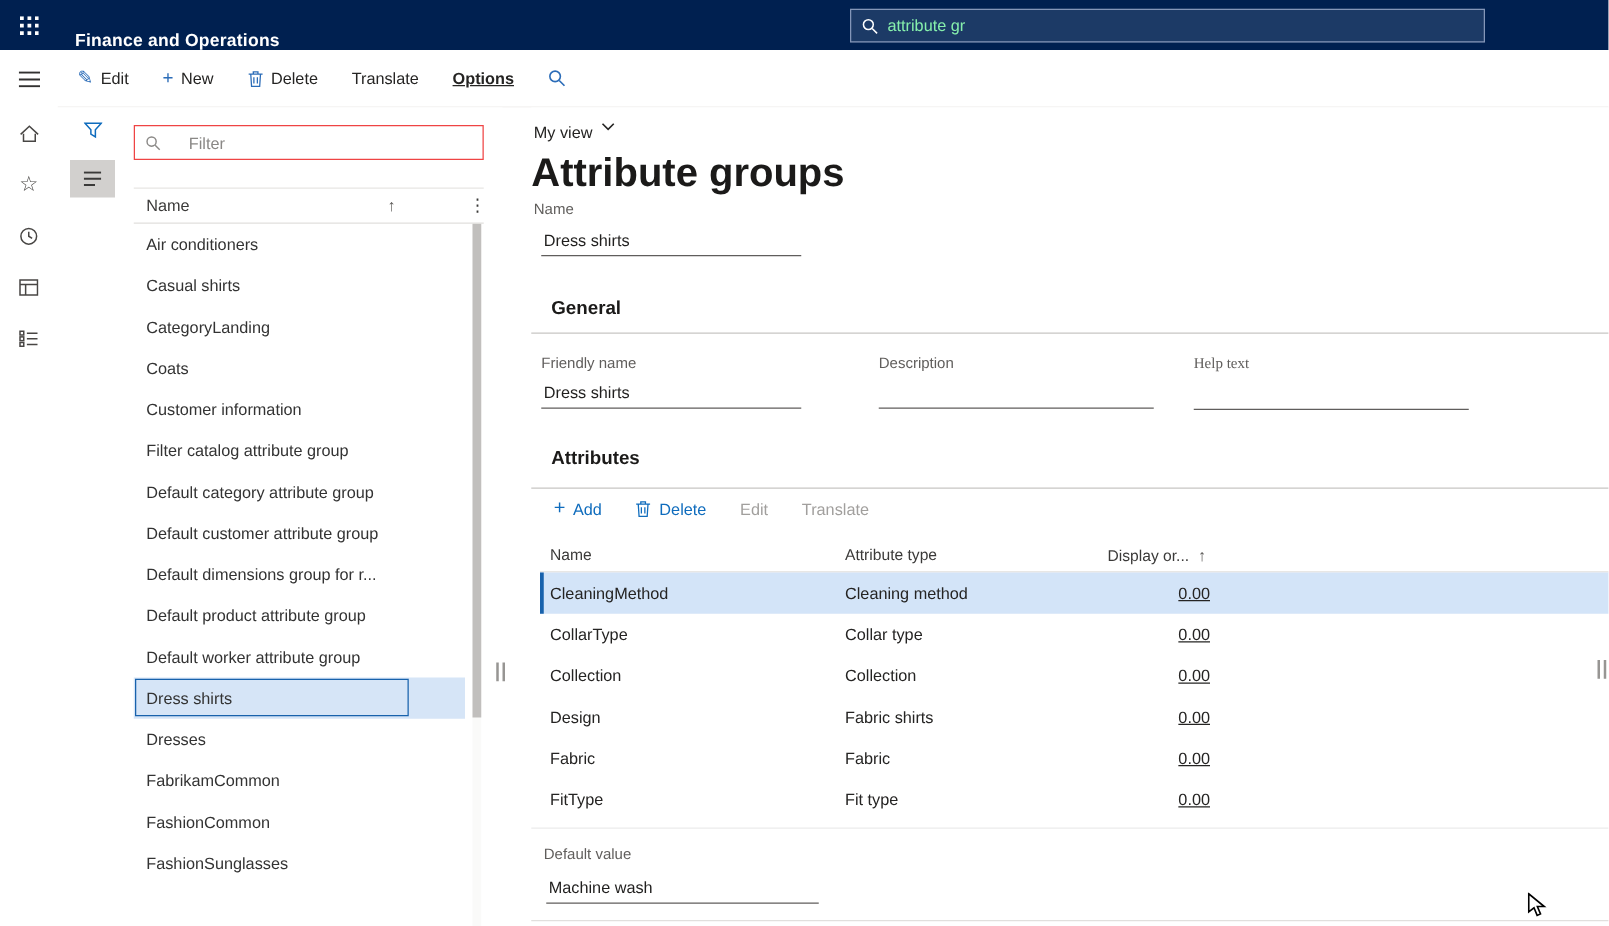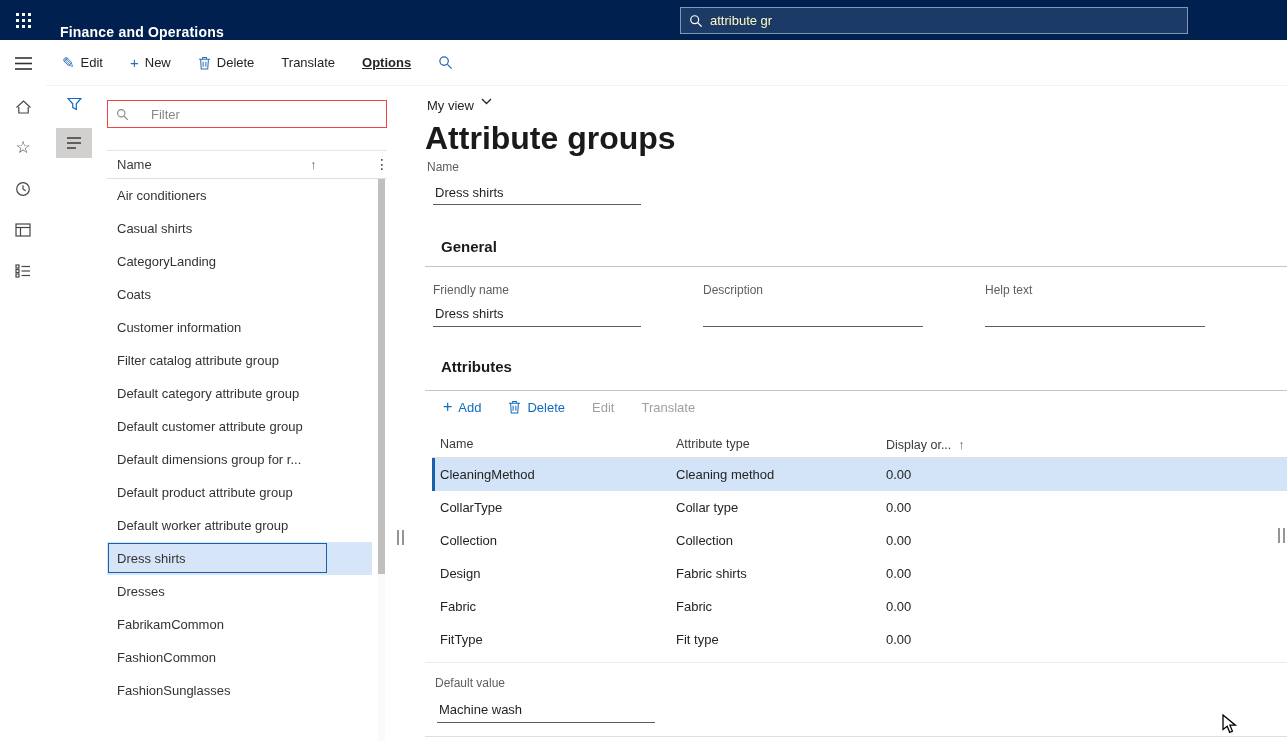--- a/index.html
+++ b/index.html
@@ -5,21 +5,21 @@
   * { margin:0; padding:0; box-sizing:border-box; }
   html,body { width:1287px; height:741px; overflow:hidden; background:#fff; }
   body { font-family:"Liberation Sans","DejaVu Sans",sans-serif; font-size:13px; color:#252423; }
   .app { position:relative; width:1287px; height:741px; overflow:hidden; background:#fff; }
 
   
   .topbar { position:absolute; top:0; left:0; right:0; height:40px; background:#002050; display:flex; align-items:flex-end; z-index:5; }
   .waffle-btn { width:46px; height:40px; display:flex; align-items:center; justify-content:center; cursor:pointer; }
   .app-title { color:#fff; font-weight:bold; font-size:14px; margin-left:14px; letter-spacing:.2px; }
   .top-search { position:absolute; left:680px; top:7px; width:508px; height:27px; background:#1c3a66; border:1px solid #8496b8; display:flex; align-items:center; padding:0 8px; gap:7px; }
-  .top-search input { flex:1; background:transparent; border:none; outline:none; color:#fef9c3; font:13px "Liberation Sans","DejaVu Sans",sans-serif; }
+  .top-search input { flex:1; background:transparent; border:none; outline:none; color:#86efac; font:13px "Liberation Sans","DejaVu Sans",sans-serif; }
 
   
   .actionbar { position:absolute; top:40px; left:46px; right:0; height:46px; background:#fff; display:flex; align-items:center; gap:27px; padding-left:16px; border-bottom:1px solid #f3f2f1; }
   .ab-item { display:flex; align-items:center; gap:6px; cursor:pointer; color:#252423; white-space:nowrap; }
   .ab-glyph { color:#2b6cb8; font-size:15px; line-height:1; }
   .ab-options { font-weight:bold;text-decoration:underline; }
   .ab-search-icon { color:#2b6cb8; display:flex; cursor:pointer; }
 
   
   .leftstrip { position:absolute; top:40px; left:0; bottom:0; width:46px; background:#fff; }
@@ -62,38 +62,38 @@
   .divider { position:absolute; left:0; right:0; border-top:1px solid #c8c6c4; }
   .div-general { top:180px; }
   .div-attrs { top:304px; }
   .div-gridend { top:576px; border-top:1px solid #ececeb; }
   .div-bottom { top:650px; border-top:1px solid #e1dfdd; }
 
   .field { position:absolute; top:197px; }
   .field .val { margin-top:4px; height:26px; line-height:26px; border-bottom:1px solid #605e5c; padding-left:2px; color:#201f1e; cursor:text; }
   .f1 { left:8px; } .f1 .val { width:208px; }
   .f2 { left:278px; } .f2 .val { width:220px; }
-  .f3 { left:560px; } .f3 .val { width:220px; }
+  .f3 { left:530px;font-family:Liberation Serif, serif; } .f3 .val { width:220px; }
 
   .grid-toolbar { position:absolute; left:18px; top:313px; display:flex; align-items:center; gap:27px; }
   .gt-item { display:flex; align-items:center; gap:6px; color:#0f6cbd; cursor:pointer; }
   .gt-item.disabled { color:#a19f9d; cursor:default; }
   .gt-plus { font-size:16px; line-height:1; }
 
   .grid-header { position:absolute; left:7px; right:0; top:346px; height:26px; border-bottom:1px solid #e1dfdd; font-size:12.5px; color:#3b3a39; }
   .grid-header .ghname { position:absolute; left:8px; top:5px; }
   .grid-header .ghtype { position:absolute; left:244px; top:5px; }
   .grid-header .ghorder { position:absolute; left:454px; top:5px; display:flex; gap:7px; align-items:center; }
   .ghsort { color:#605e5c; font-size:13px; }
 
   .grid-rows { position:absolute; left:7px; right:0; top:372px; }
   .grow { position:relative; height:33px; cursor:pointer; }
   .grow .c1 { position:absolute; left:8px; top:0; line-height:33px; }
   .grow .c2 { position:absolute; left:244px; top:0; line-height:33px; }
-  .grow .c3 { position:absolute; left:454px; top:0; width:82px; line-height:33px; text-align:left; }
+  .grow .c3 { position:absolute; left:454px; top:0; width:82px; line-height:33px; text-align:right;text-decoration:underline; }
   .grow.selected { background:#d3e4f8; }
   .grow.selected::before { content:""; position:absolute; left:0; top:0; bottom:0; width:3px; background:#1862ac; }
 
   .defval-label { position:absolute; left:10px; top:590px; }
   .defval-value { position:absolute; left:12px; top:611px; width:218px; height:26px; line-height:26px; border-bottom:1px solid #605e5c; padding-left:2px; color:#201f1e; cursor:text; }
   .grip-right { right:2px; top:442px; }
 
   .cursor { position:absolute; left:1222px; top:714px; z-index:50; pointer-events:none; }
   svg { display:block; }
 </style>

